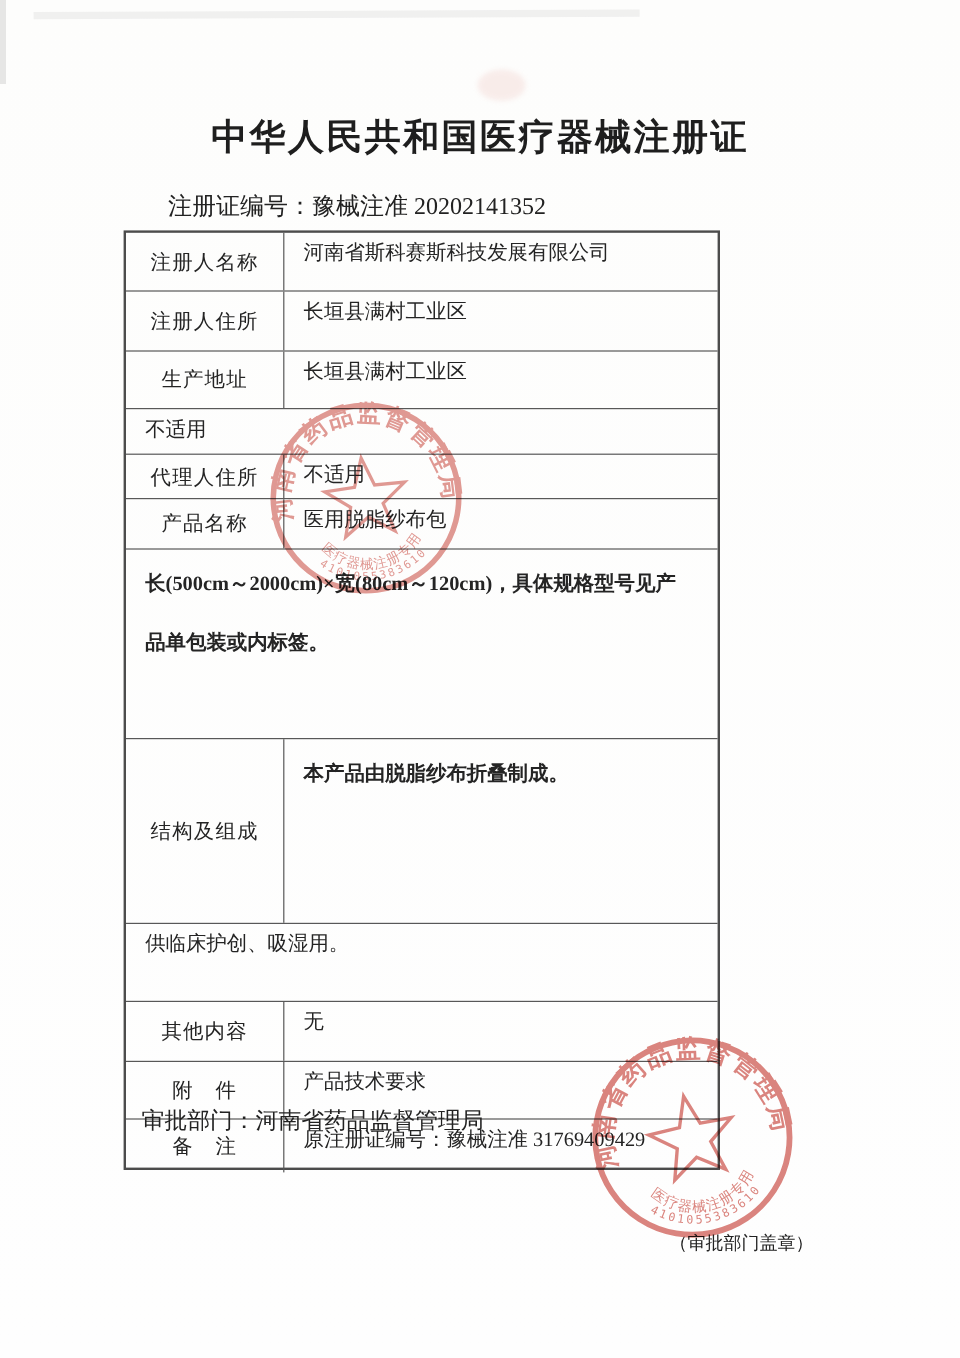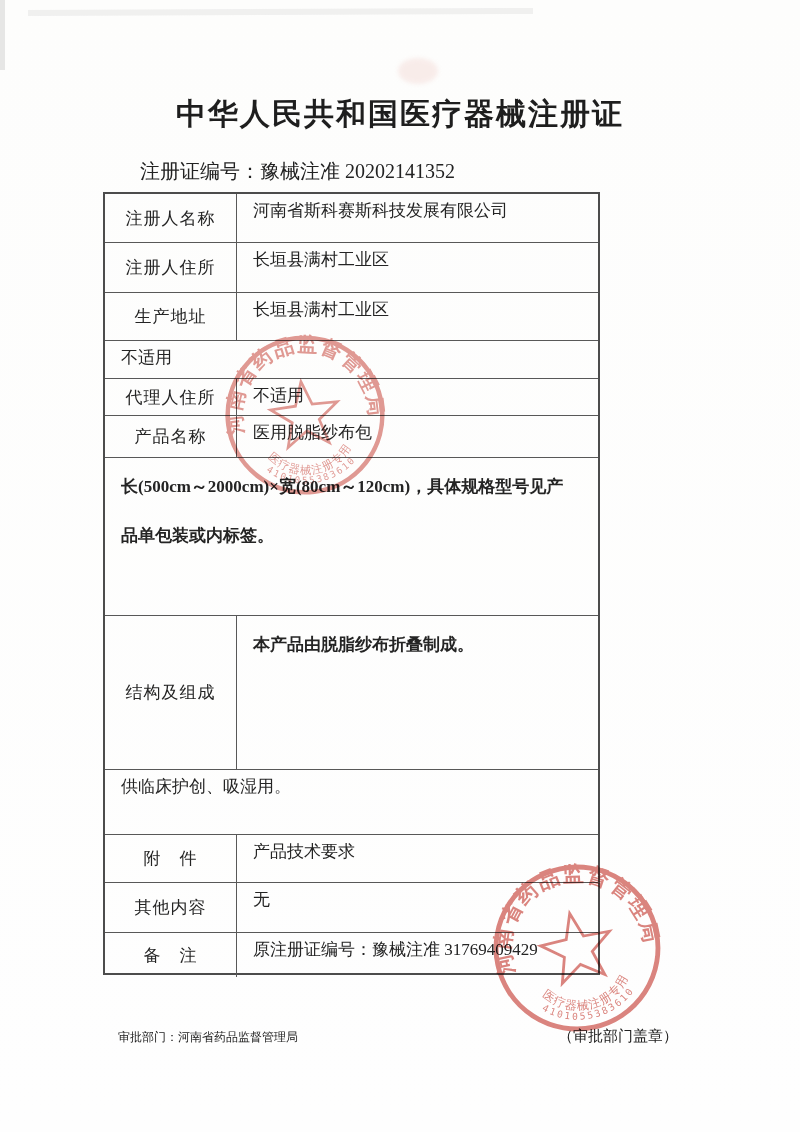--- a/index.html
+++ b/index.html
@@ -34,21 +34,21 @@
     border-right:1.5px solid #585858;box-sizing:border-box;
     font-size:17px;letter-spacing:1px;text-align:center;color:#242424;
   }
   .cell-value{
     flex:1;display:flex;align-items:flex-start;box-sizing:border-box;
     padding:4px 20px 4px 16px;font-size:17px;color:#242424;
   }
   .cell-value .val{line-height:1.5;}
   .row.tall .cell-value .val{line-height:2.9;font-weight:bold;}
 
-  .footer-left{position:absolute;left:118px;top:1029px;font-size:12px;color:#222;}
+  .footer-left{position:absolute;left:118px;top:921px;font-size:19px;color:#222;}
   .footer-right{position:absolute;left:455px;top:977px;font-size:15.5px;line-height:26px;color:#222;}
   .seal-note{position:absolute;left:558px;top:1027px;font-size:15px;color:#222;text-align:center;}
 
   
   .stamp{position:absolute;mix-blend-mode:multiply;pointer-events:none;}
   .stamp .ring{fill:none;stroke:#c9463c;stroke-width:5.5;}
   .stamp .star{fill:none;stroke:#c9463c;stroke-width:3.2;stroke-linejoin:miter;}
   .stamp text{fill:#c9463c;}
   .stamp .arc-main{font-size:24px;letter-spacing:2.5px;font-family:"Liberation Serif","DejaVu Serif",serif;font-weight:bold;}
   .stamp .arc-inner{font-size:13.5px;letter-spacing:1px;font-family:"Liberation Serif","DejaVu Serif",serif;}
@@ -114,30 +114,30 @@
       <div class="cell-label">结构及组成</div>
       <div class="cell-value">
           <span class="val">本产品由脱脂纱布折叠制成。</span>
         </div>
     </div>
     <div class="row" style="flex-basis:65px">
       <div class="cell-value">
           <span class="val">供临床护创、吸湿用。</span>
         </div>
     </div>
+    <div class="row" style="flex-basis:50px">
+      <div class="cell-label">其他内容</div>
+      <div class="cell-value">
+          <span class="val">无</span>
+        </div>
+    </div>
     <div class="row" style="flex-basis:48px">
       <div class="cell-label">附　件</div>
       <div class="cell-value">
           <span class="val">产品技术要求</span>
-        </div>
-    </div>
-    <div class="row" style="flex-basis:50px">
-      <div class="cell-label">其他内容</div>
-      <div class="cell-value">
-          <span class="val">无</span>
         </div>
     </div>
     <div class="row" style="flex-basis:45px">
       <div class="cell-label">备　注</div>
       <div class="cell-value">
           <span class="val">原注册证编号：豫械注准 31769409429</span>
         </div>
     </div>
   </div>
 

